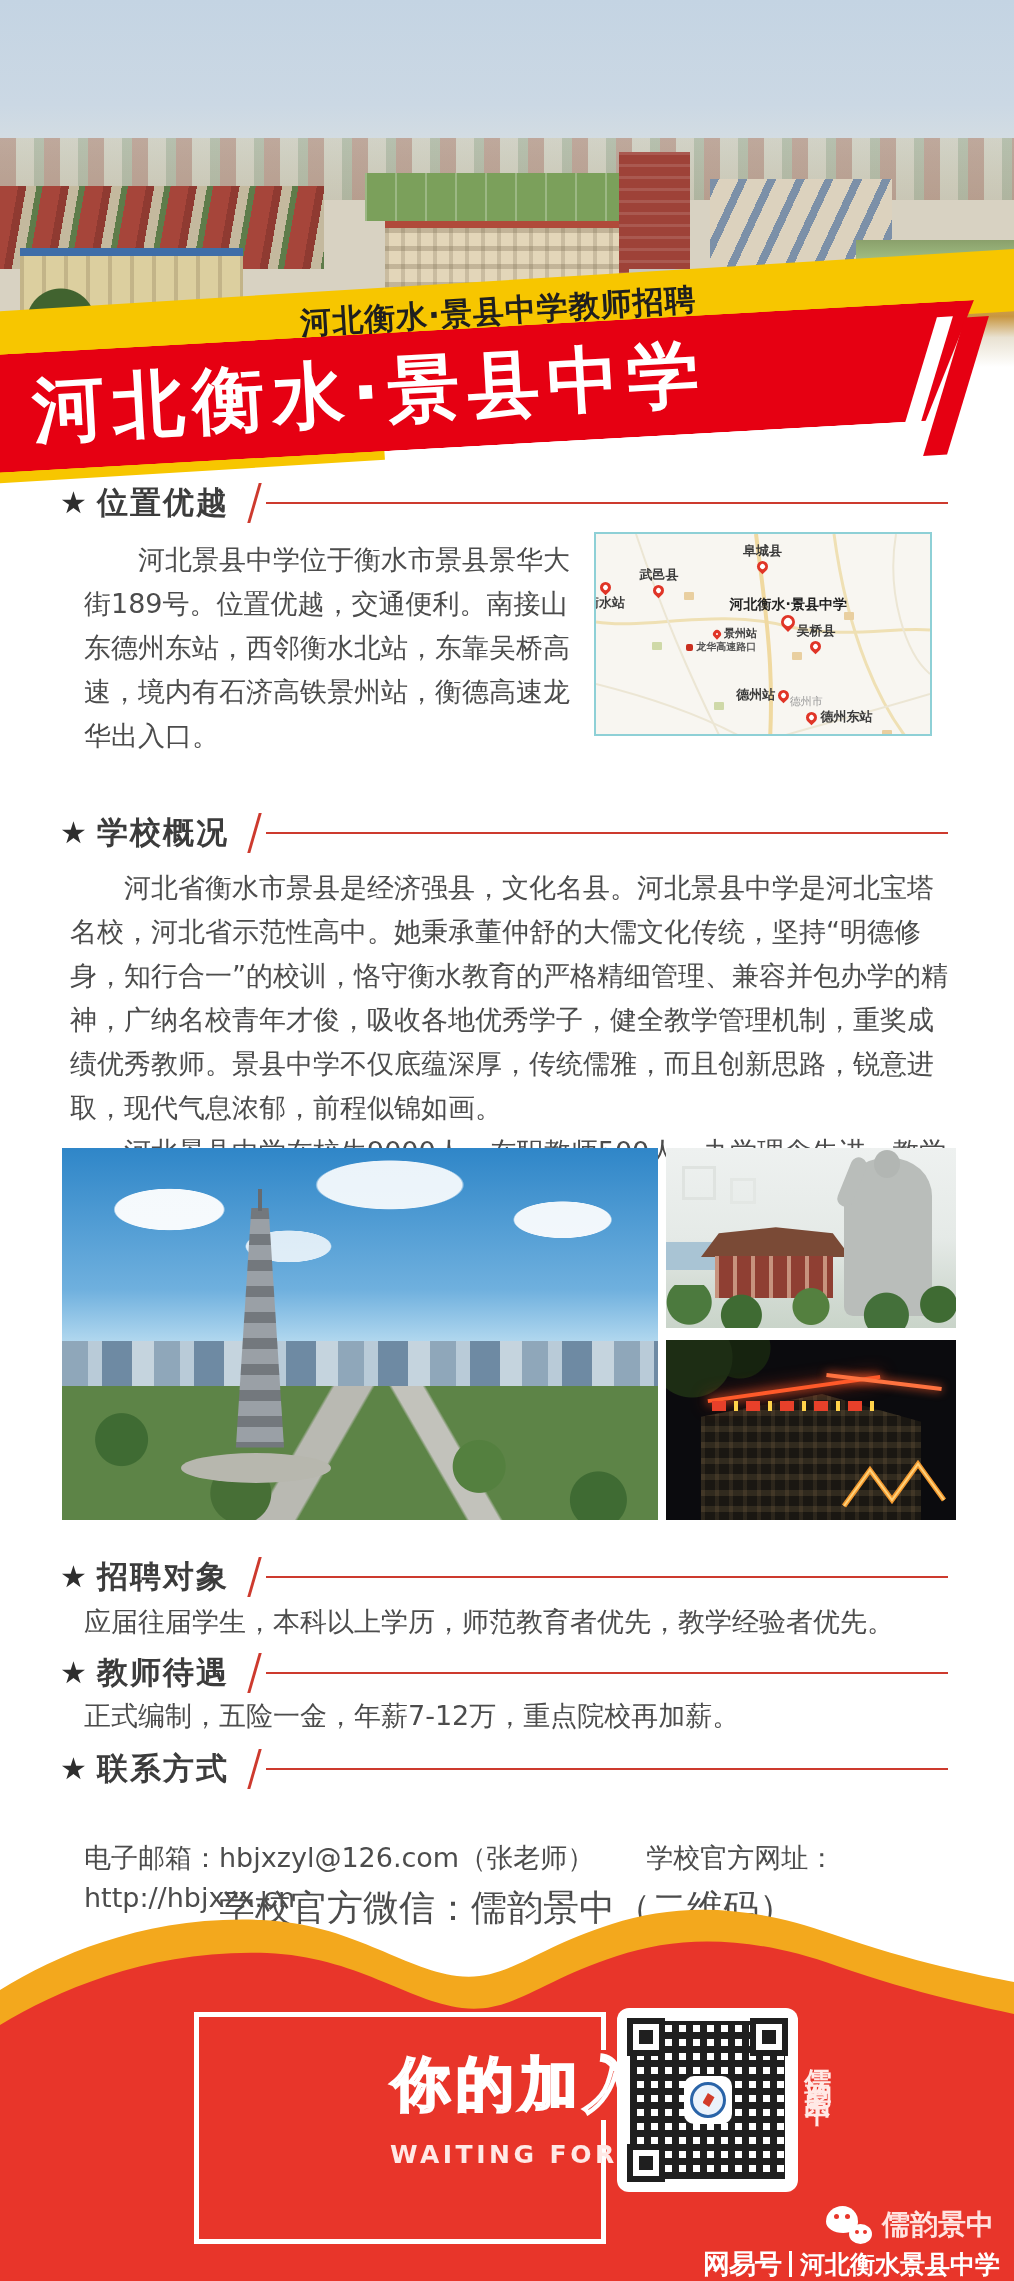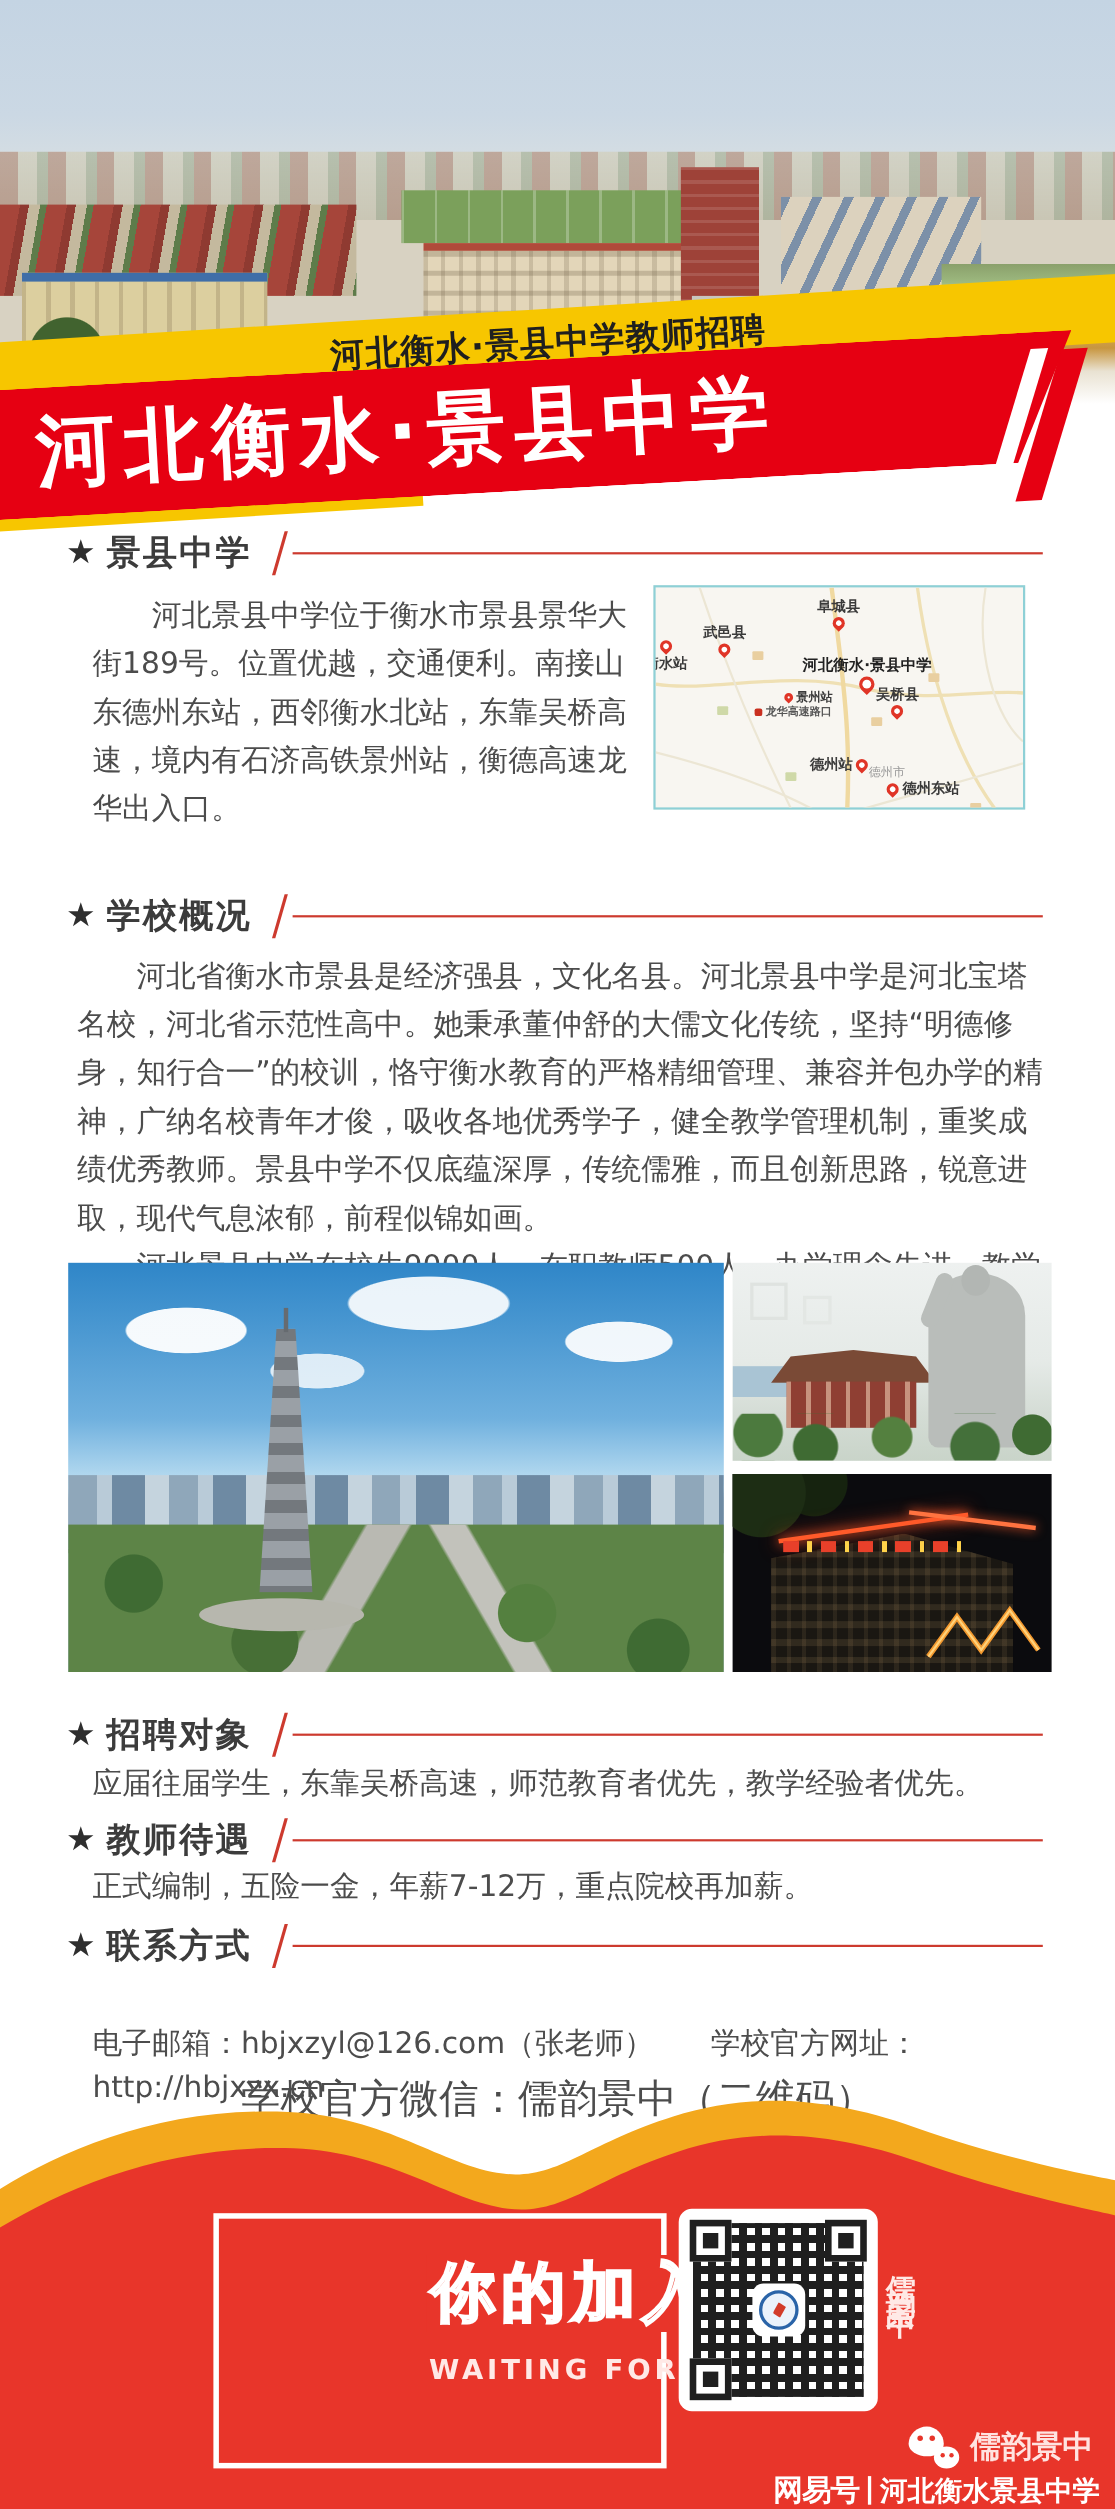--- a/index.html
+++ b/index.html
@@ -196,21 +196,21 @@
     <span>河北衡水·景县中学教师招聘</span>
   </div>
   <div class="mast">
     <h1>河北衡水·景县中学</h1>
   </div>
   <div class="stripeW"></div>
   <div class="stripeR"></div>
 
   <div class="sec-head" style="top:482px;">
     <span class="star">★</span>
-    <span class="sec-title">景县中学</span>
+    <span class="sec-title">位置优越</span>
     <span class="slash"></span>
     <span class="rule"></span>
   </div>
   <p class="body-text indent" style="top:538px;left:84px;width:494px;margin:0;">河北景县中学位于衡水市景县景华大街189号。位置优越，交通便利。南接山东德州东站，西邻衡水北站，东靠吴桥高速，境内有石济高铁景州站，衡德高速龙华出入口。</p>
 
   <div class="map">
     <svg width="334" height="254">
       <path d="M0,88 C50,96 120,74 190,92 C250,106 300,92 334,96" stroke="#efe0b4" stroke-width="3" fill="none"></path>
       <path d="M40,0 C60,60 90,140 150,254" stroke="#ece6d4" stroke-width="2" fill="none"></path>
       <path d="M160,0 C170,80 182,150 170,254" stroke="#f0d9a0" stroke-width="4" fill="none"></path>
@@ -307,21 +307,21 @@
       <polyline points="4,64 30,28 52,58 78,22 104,58" fill="none" stroke="#ffd27a" stroke-width="2"></polyline>
     </svg>
   </div>
 
   <div class="sec-head" style="top:1556px;">
     <span class="star">★</span>
     <span class="sec-title">招聘对象</span>
     <span class="slash"></span>
     <span class="rule"></span>
   </div>
-  <p class="body-text" style="top:1600px;left:84px;margin:0;">应届往届学生，东靠吴桥高速，师范教育者优先，教学经验者优先。</p>
+  <p class="body-text" style="top:1600px;left:84px;margin:0;">应届往届学生，本科以上学历，师范教育者优先，教学经验者优先。</p>
 
   <div class="sec-head" style="top:1652px;">
     <span class="star">★</span>
     <span class="sec-title">教师待遇</span>
     <span class="slash"></span>
     <span class="rule"></span>
   </div>
   <p class="body-text" style="top:1694px;left:84px;margin:0;">正式编制，五险一金，年薪7-12万，重点院校再加薪。</p>
 
   <div class="sec-head" style="top:1748px;">

